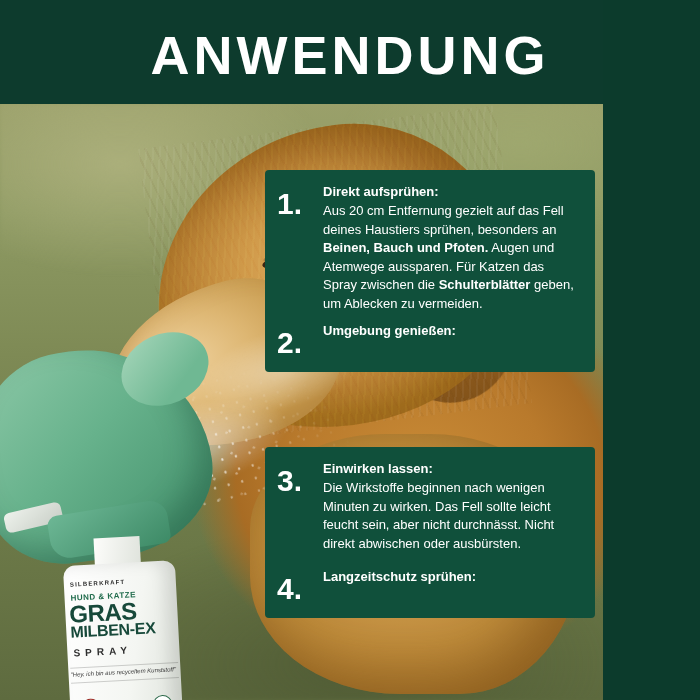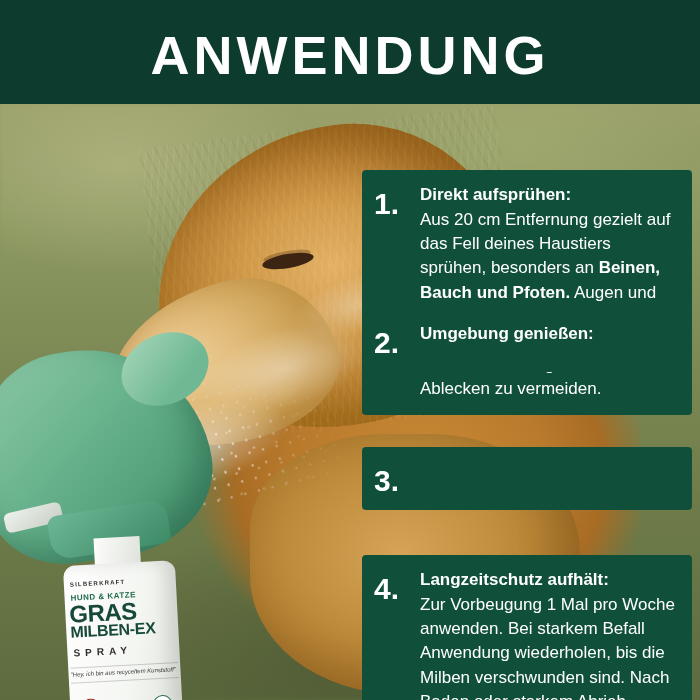--- a/index.html
+++ b/index.html
@@ -8,21 +8,21 @@
     background: #0c3b2c;
   }
   body {
     width: 700px;
     height: 700px;
     overflow: hidden;
     font-family: "Liberation Sans", sans-serif;
   }
   .page {
     position: relative;
-    width: 700px;
+    width: 603px;
     height: 700px;
     background: #0d3b2d;
     overflow: hidden;
   }
 
   
   .header {
     position: absolute;
     left: 0; top: 0;
     width: 700px;
@@ -374,21 +374,21 @@
     font-size: 30px;
     font-weight: bold;
     line-height: 1;
     width: 46px;
     flex: 0 0 46px;
     padding-top: 6px;
   }
   .step-body {
     flex: 1;
     color: #ffffff;
-    font-size: 17px;
+    font-size: 13px;
     line-height: 1.42;
   }
   .step-title {
     font-weight: bold;
     display: block;
     margin-bottom: 1px;
   }
   .step-text b { font-weight: bold; }
 
   .step-1 { top: 66px;  }
@@ -470,24 +470,27 @@
 
     <div class="step step-2">
       <div class="step-num">2.</div>
       <div class="step-body">
         <span class="step-title">Umgebung genießen:</span>
       </div>
     </div>
 
     <div class="step step-3">
       <div class="step-num">3.</div>
+      <div class="step-body">
+        <span class="step-title">Einwirken lassen:</span>
+        <span class="step-text"><span> Die Wirkstoffe beginnen nach wenigen Minuten zu wirken. Das Fell sollte leicht feucht sein, aber nicht durchnässt. Nicht direkt abwischen oder ausbürsten.</span></span>
+      </div>
     </div>
 
     <div class="step step-4">
       <div class="step-num">4.</div>
       <div class="step-body">
-        <span class="step-title">Langzeitschutz aufhält:</span>
-        <span class="step-text"><span> Zur Vorbeugung 1 Mal pro Woche anwenden. Bei starkem Befall Anwendung wiederholen, bis die Milben verschwunden sind. Nach Baden oder starkem Abrieb (Bürsten, Fellwechsel) erneut sprühen.</span></span>
+        <span class="step-title">Langzeitschutz sprühen:</span>
       </div>
     </div>
 
   </div>
 </div>
 
 </body></html>

